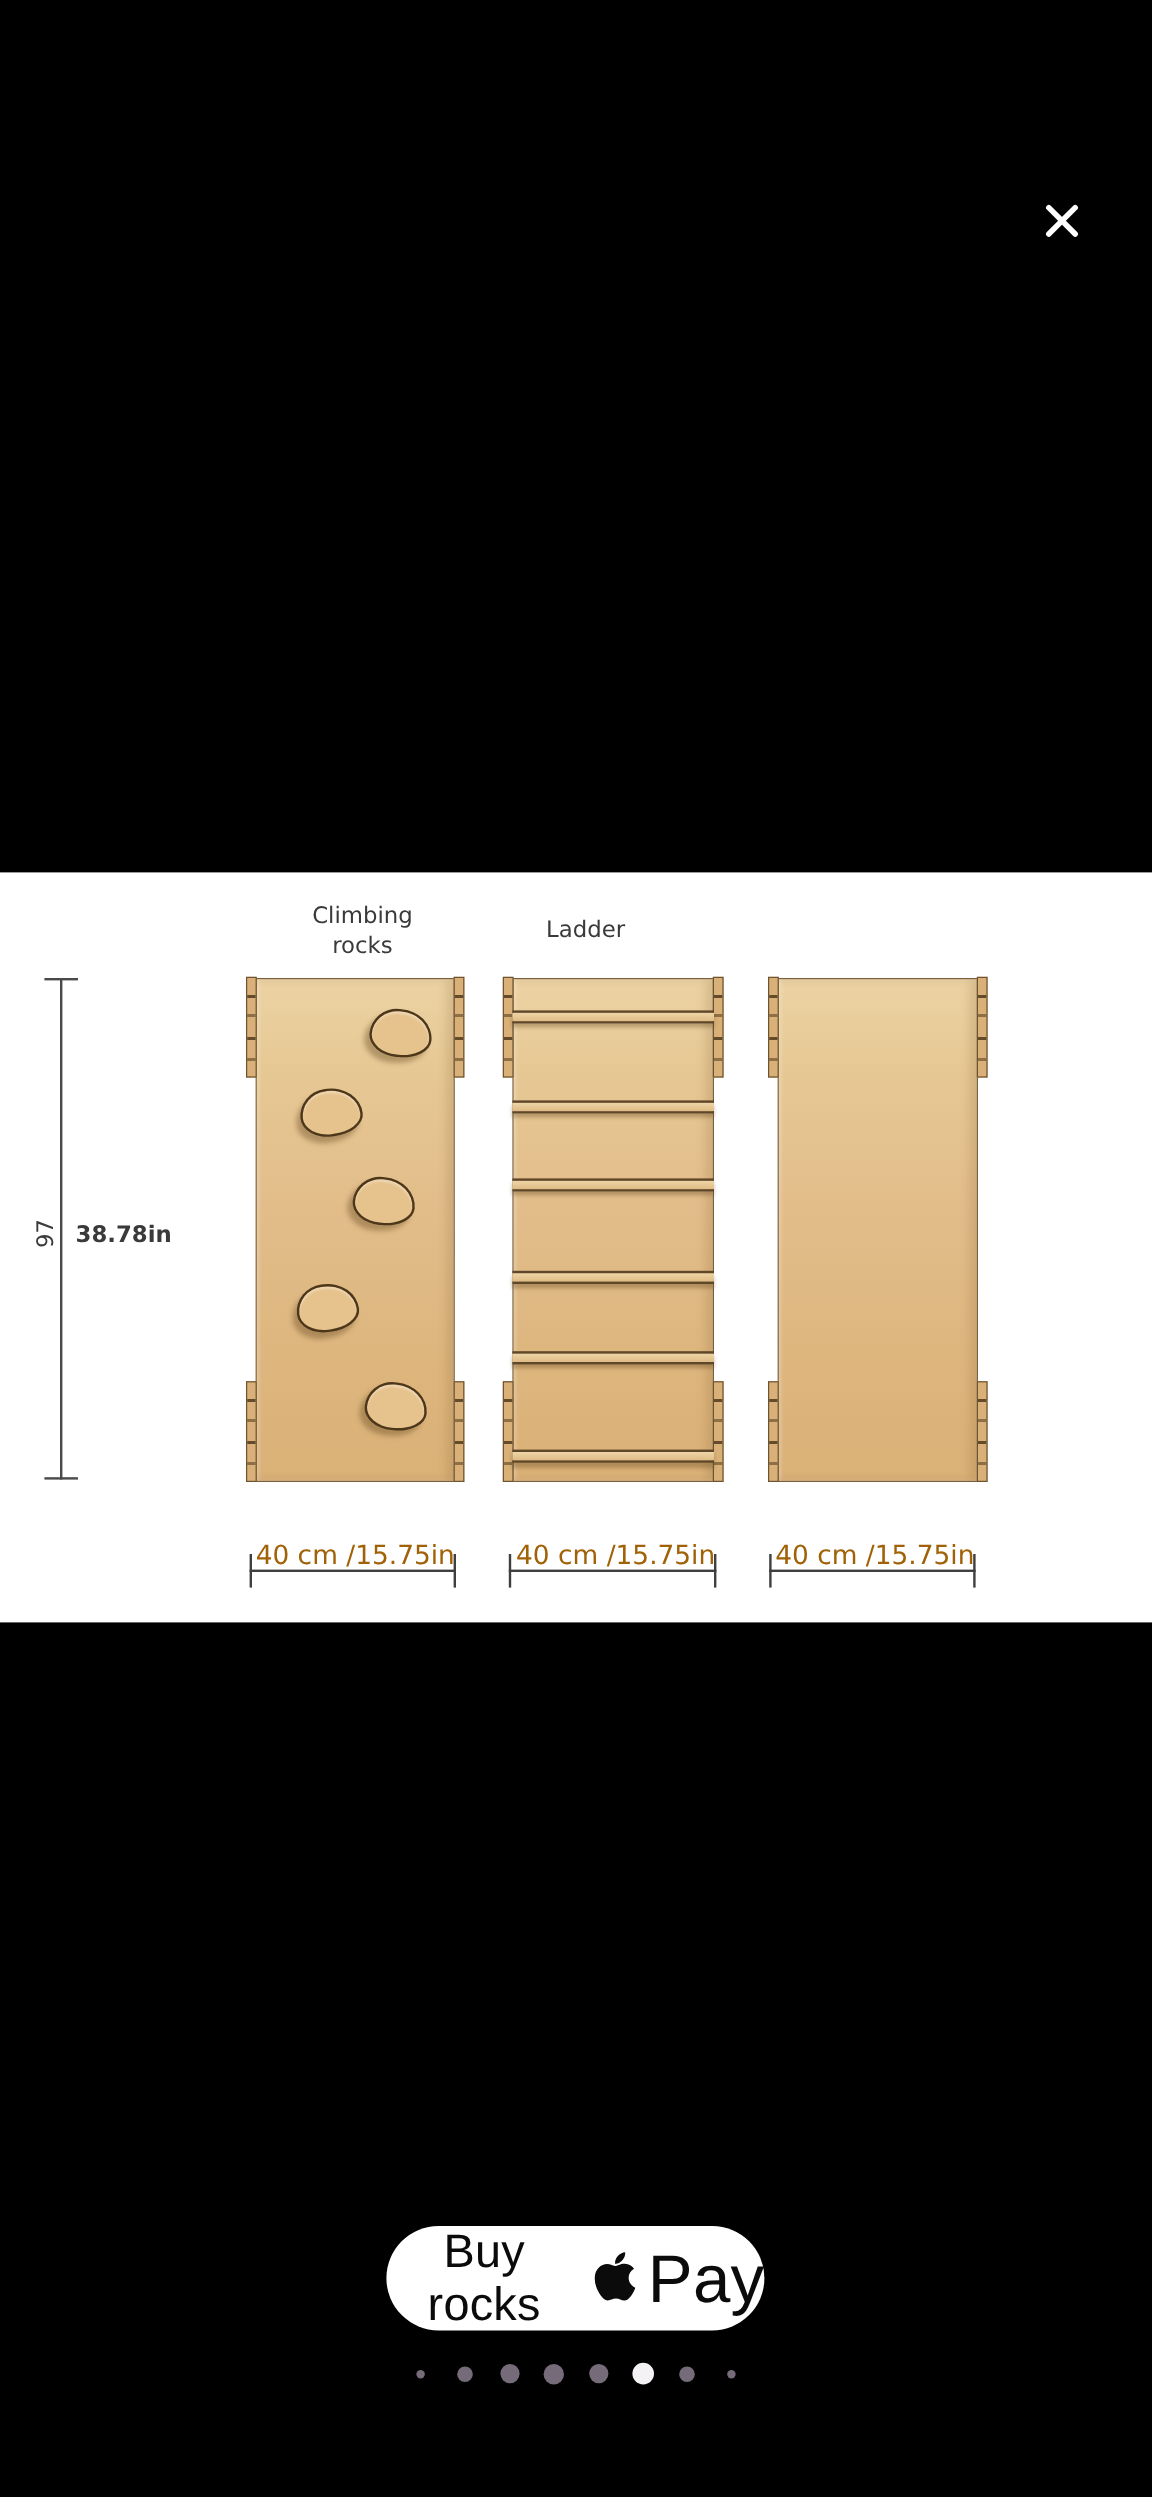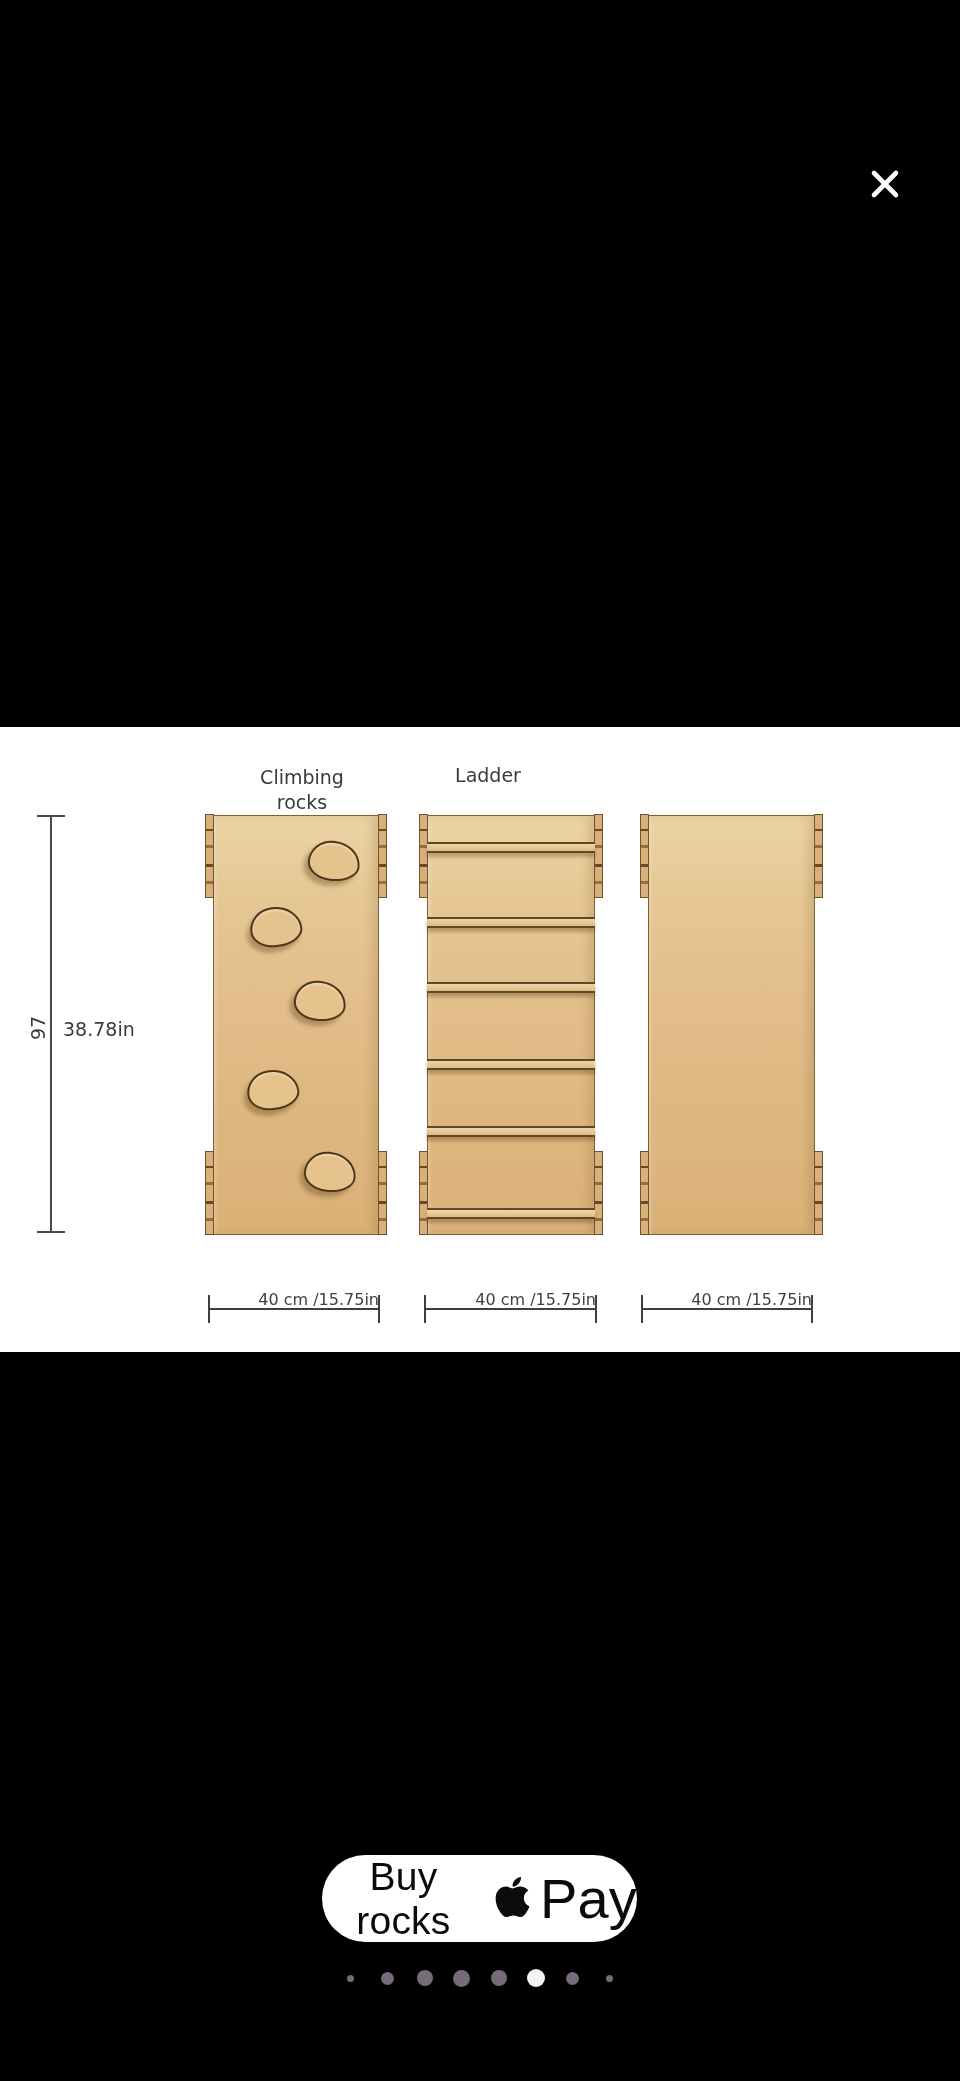--- a/index.html
+++ b/index.html
@@ -17,36 +17,36 @@
 
   
   .viewer{
     position:absolute;left:0;top:727px;width:960px;height:625px;background:#fff;
   }
   .panel-label{
     position:absolute;font-family:"DejaVu Sans",sans-serif;
     font-size:19px;line-height:25px;color:#3a3a3a;text-align:center;
     white-space:pre-line;
   }
-  .label-rocks{left:237px;top:38px;width:130px;}
+  .label-rocks{left:237px;top:24px;width:130px;}
   .label-ladder{left:428px;top:36px;width:120px;}
 
   
   .vdim-line{position:absolute;left:50px;top:88px;width:2px;height:418px;background:#4a4a4a;}
   .vdim-cap{position:absolute;left:37px;width:28px;height:2px;background:#4a4a4a;}
   .vdim-cap.top{top:88px;}
   .vdim-cap.bottom{top:504px;}
   .vdim-cm{
     position:absolute;left:16px;top:290px;width:44px;text-align:center;
     transform:rotate(-90deg);font-family:"DejaVu Sans",sans-serif;
     font-size:19px;color:#3a3a3a;
   }
   .vdim-in{
     position:absolute;left:63px;top:291px;font-family:"DejaVu Sans",sans-serif;
-    font-size:19px;color:#3a3a3a;white-space:nowrap;
+    font-size:19px;color:#3a3a3a;white-space:nowrap;font-weight:bold;
   }
 
   
   .panel{
     position:absolute;top:88px;height:418px;
     background:linear-gradient(180deg,#ecd3a4 0%,#e6c894 18%,#e2bd8a 45%,#ddb67e 75%,#dab177 100%);
     border:1px solid #7c5f38;
     box-shadow:inset -6px 0 8px rgba(120,85,40,.18), inset 2px 0 3px rgba(255,255,255,.25);
   }
   .panel-1{left:213px;width:164px;}
@@ -89,21 +89,21 @@
   .hdim{position:absolute;top:568px;height:28px;}
   .hdim-1{left:208px;width:172px;}
   .hdim-2{left:424px;width:173px;}
   .hdim-3{left:641px;width:172px;}
   .hdim-line{position:absolute;left:0;right:0;top:13px;height:2px;background:#3f3f3f;}
   .hdim-tick{position:absolute;top:0;width:2px;height:28px;background:#3f3f3f;}
   .hdim-tick.left{left:0;}
   .hdim-tick.right{right:0;}
   .hdim-text{
     position:absolute;right:1px;bottom:14px;white-space:nowrap;
-    font-family:"DejaVu Sans",sans-serif;font-size:16px;color:#404040;
+    font-family:"DejaVu Sans",sans-serif;font-size:22px;color:#a16207;
   }
 
   
   .applepay-btn{
     position:absolute;left:322px;top:1855px;width:315px;height:87px;
     background:#fff;border:none;border-radius:44px;cursor:pointer;
     display:flex;align-items:center;justify-content:center;gap:9px;
     color:#0b0b0b;padding:0;
   }
   .applepay-btn .prefix{font-size:39px;font-weight:500;letter-spacing:.2px;}

